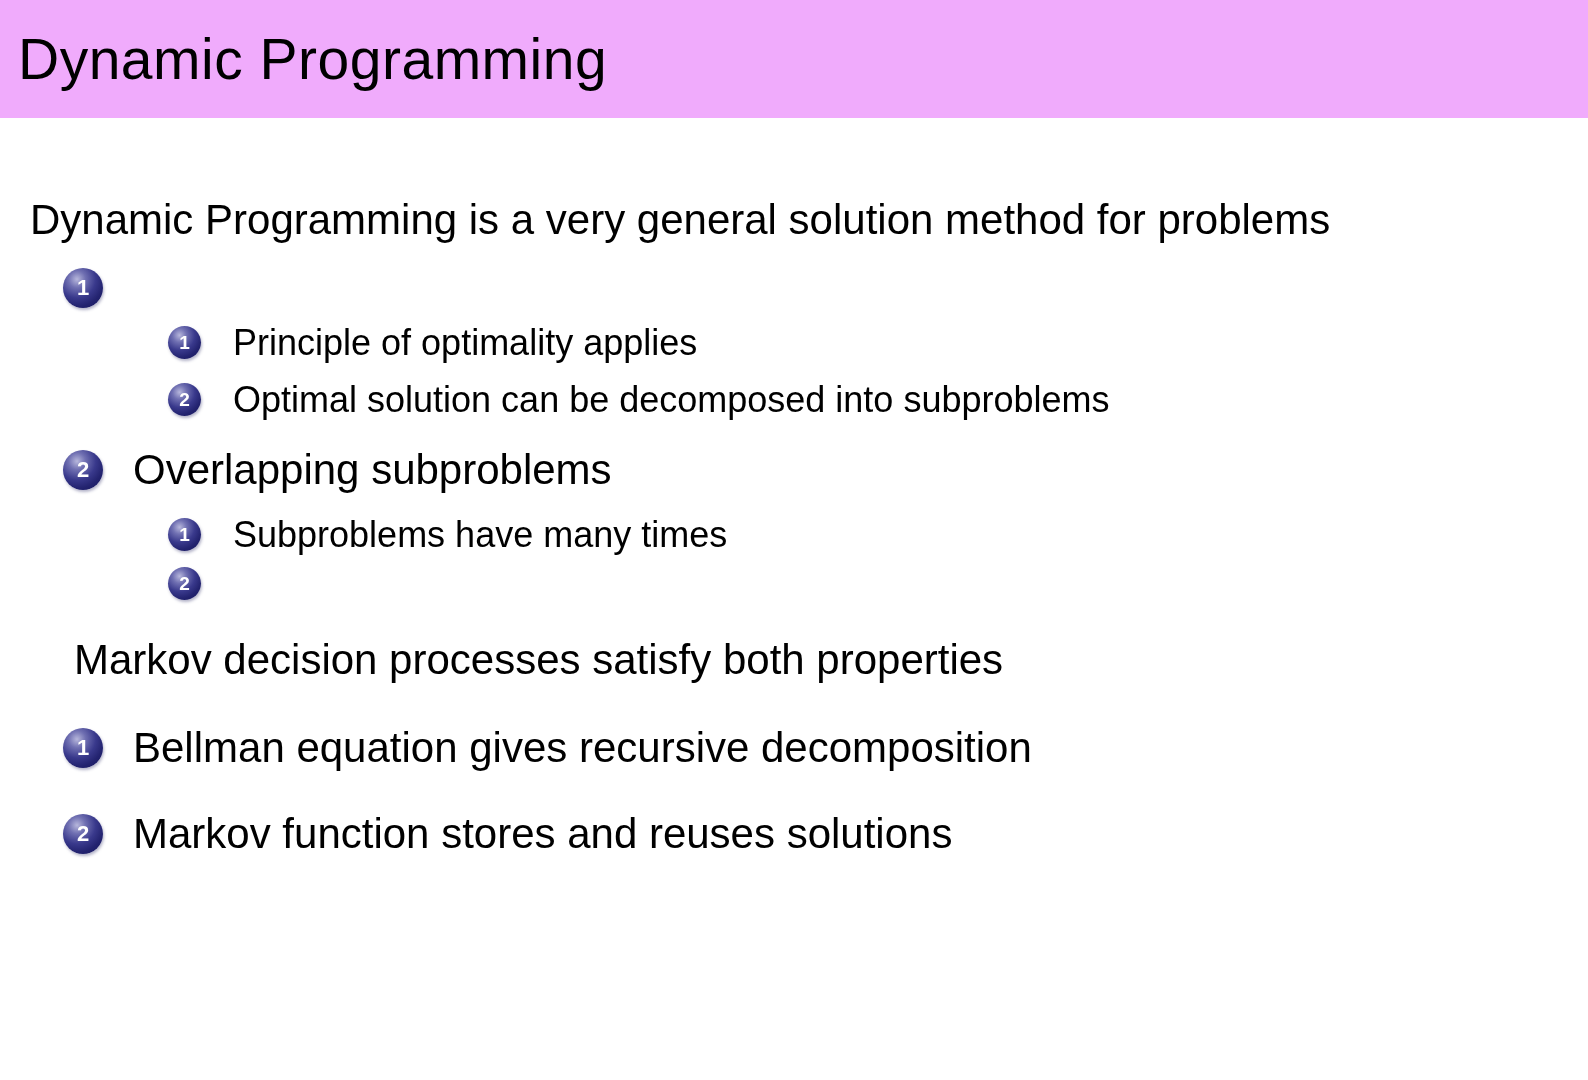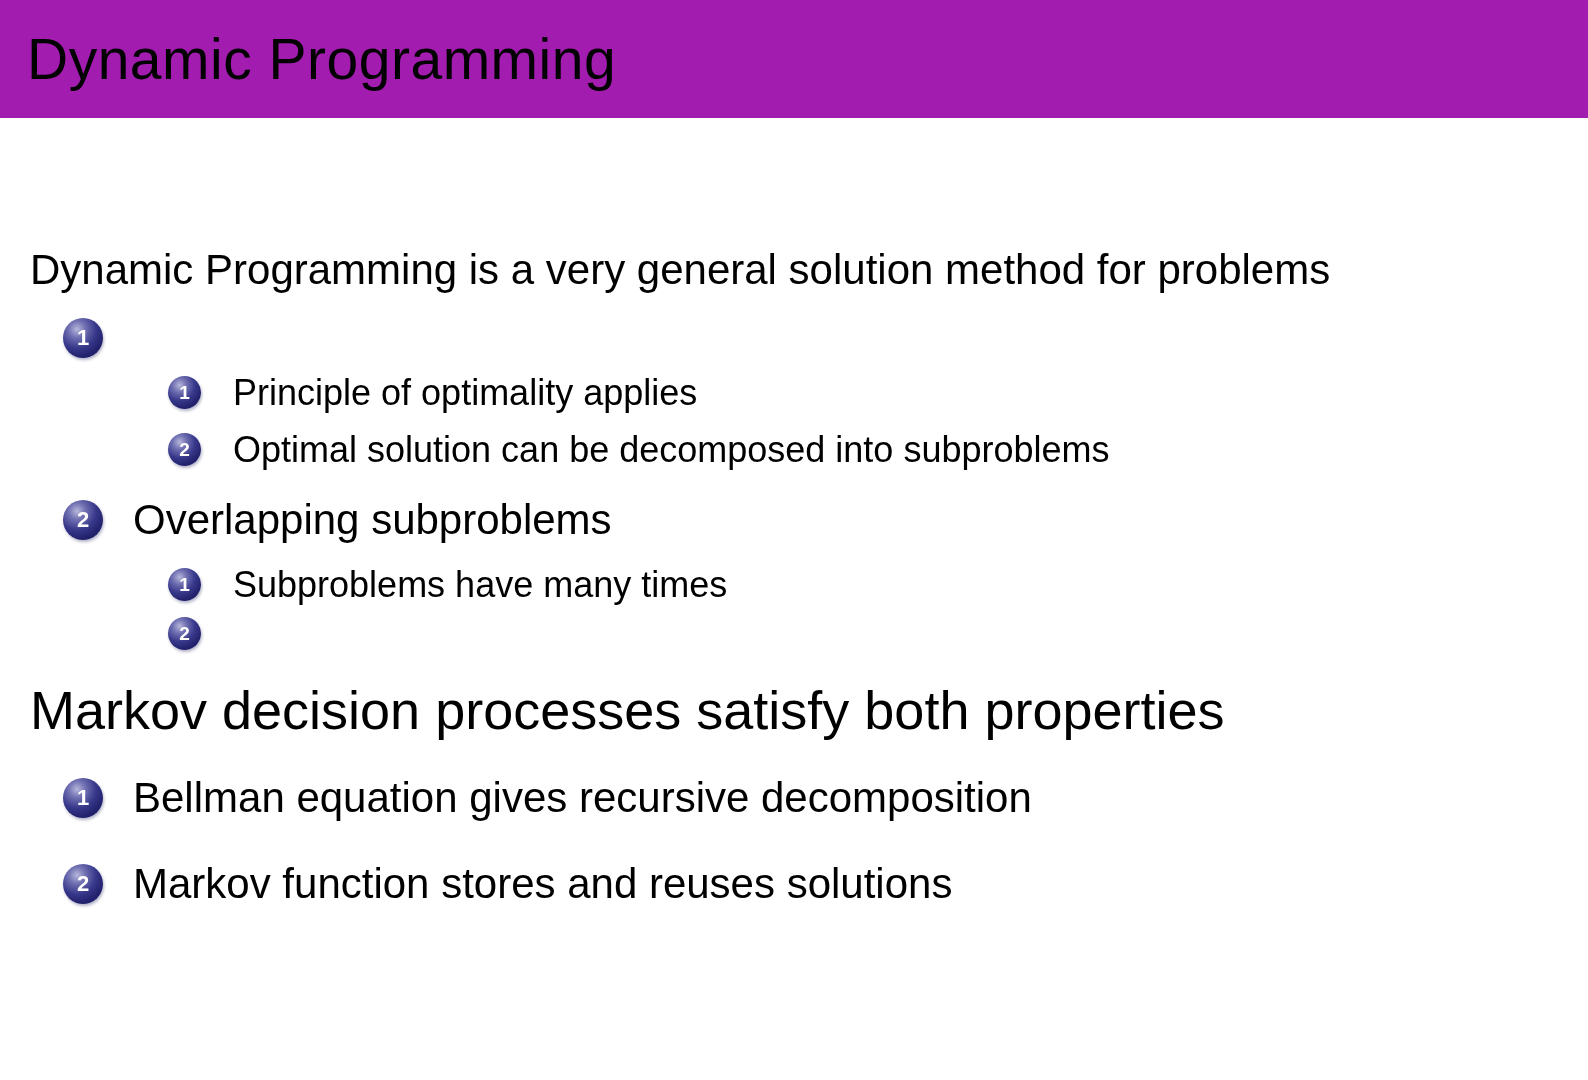--- a/index.html
+++ b/index.html
@@ -9,46 +9,47 @@
     background: #ffffff;
     font-family: "Liberation Sans", sans-serif;
     color: #000000;
     overflow: hidden;
   }
   .slide { width: 1588px; height: 1080px; position: relative; }
 
   .header {
     width: 100%;
     height: 118px;
-    background: #a21caf;
+    background: #f0abfc;
     display: flex;
     align-items: center;
-    padding-left: 27px;
+    padding-left: 18px;
   }
   .title {
     font-size: 57px;
     font-weight: 400;
     letter-spacing: 0.5px;
     color: #000000;
   }
 
   .body {
     padding: 0 40px 0 30px;
   }
 
   .intro {
-    margin-top: 120px;
+    margin-top: 70px;
     font-size: 42px;
     line-height: 64px;
   }
 
   .statement {
     margin-top: 28px;
-    font-size: 54px;
+    font-size: 42px;
     line-height: 64px;
+    margin-left: 44px;
   }
 
   .bullet-row {
     display: flex;
     align-items: center;
   }
 
   .lvl1 { margin-left: 33px; margin-top: 16px; }
   .lvl1 .label { font-size: 42px; line-height: 60px; }
   .lvl1 .ball {

